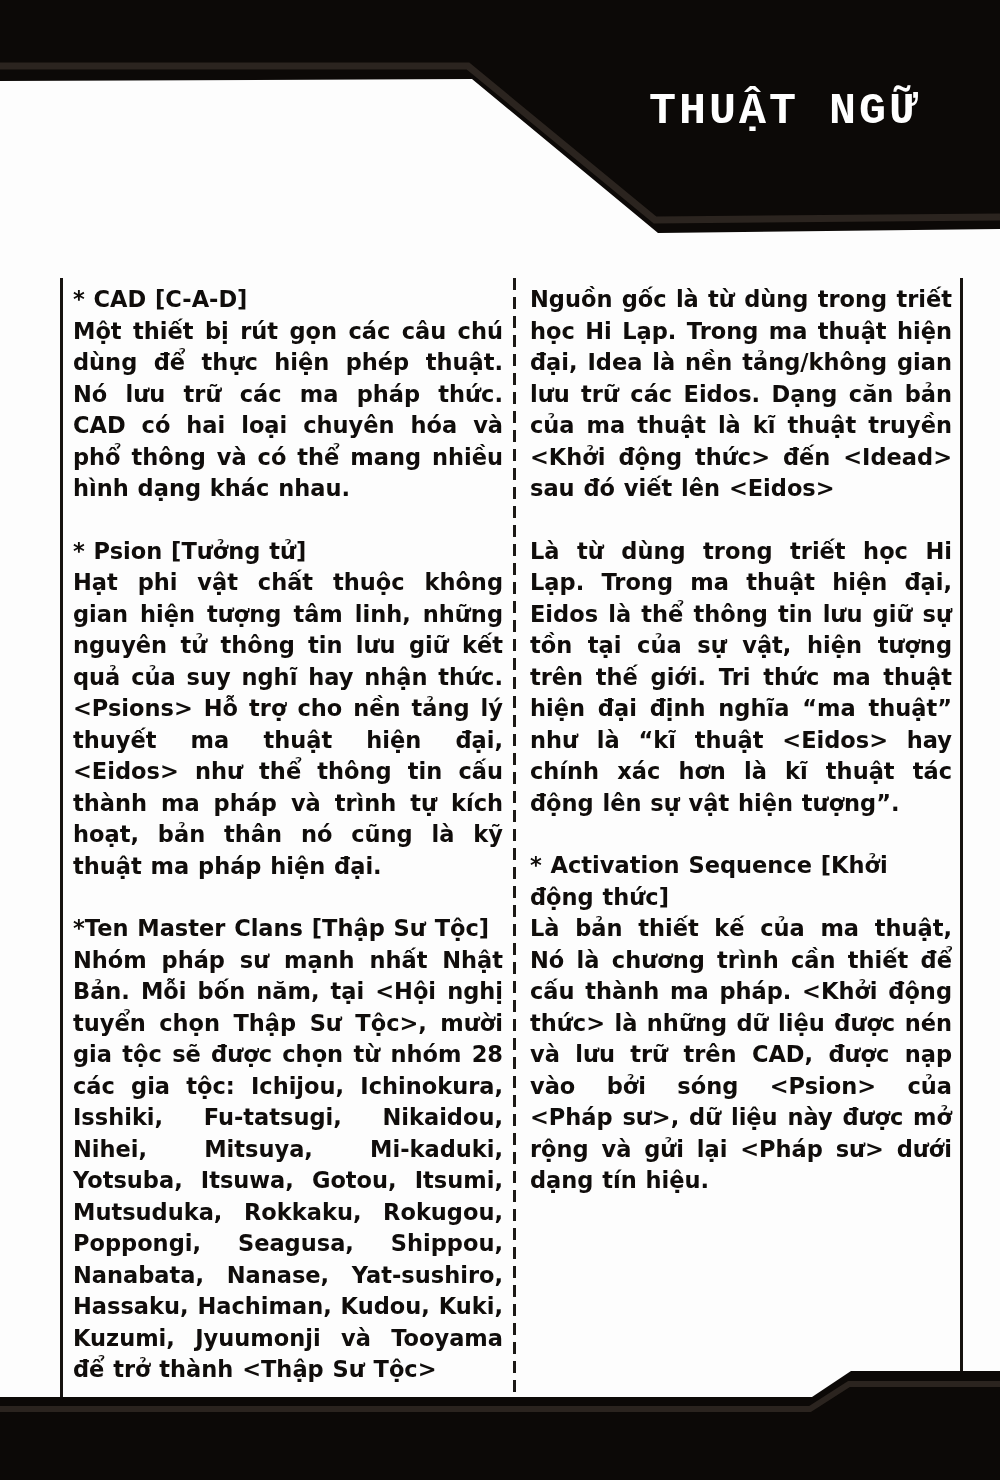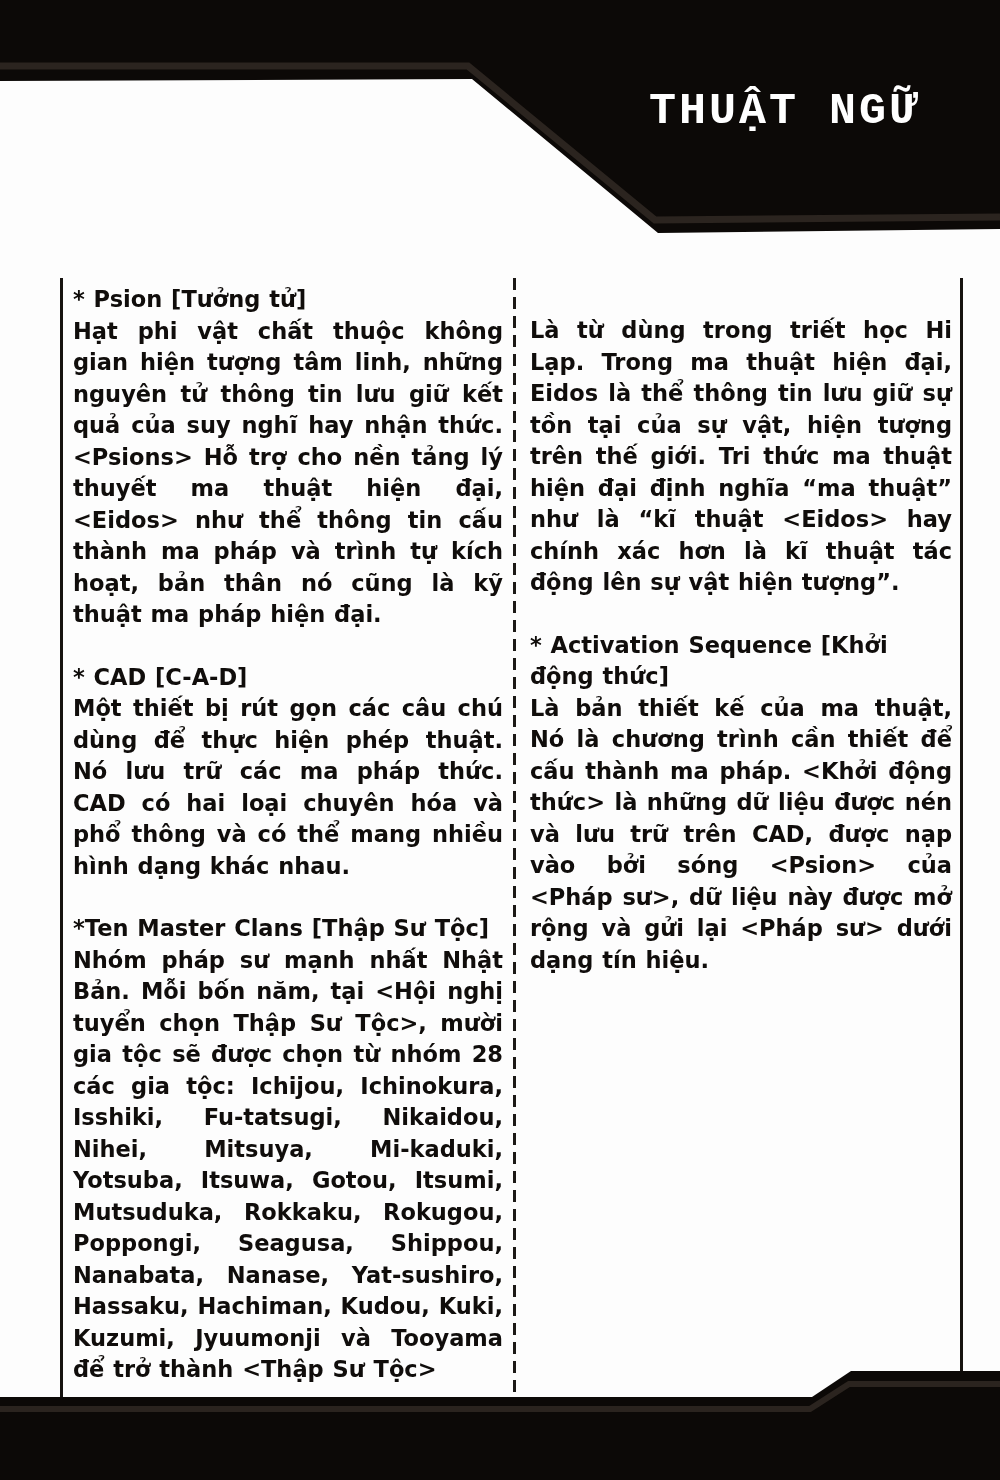--- a/index.html
+++ b/index.html
@@ -62,37 +62,38 @@
   <polygon points="0,0 1000,0 1000,229 658,233 472,79 0,81" fill="#0c0907"></polygon>
   <polyline points="0,66 468,66 655,220 1000,217" fill="none" stroke="#2b241f" stroke-width="7"></polyline>
 </svg>
 
 <div class="page-title">THUẬT NGỮ</div>
 
 <div class="content">
 
   <div class="col left">
     <section class="entry">
+      <div class="term">* CAD [C-A-D]</div>
+      <div class="def">Một thiết bị rút gọn các câu chú dùng để thực hiện phép thuật. Nó lưu trữ các ma pháp thức. CAD có hai loại chuyên hóa và phổ thông và có thể mang nhiều hình dạng khác nhau.</div>
+    </section>
+    <section class="entry">
       <div class="term">* Psion [Tưởng tử]</div>
       <div class="def">Hạt phi vật chất thuộc không gian hiện tượng tâm linh, những nguyên tử thông tin lưu giữ kết quả của suy nghĩ hay nhận thức. &lt;Psions&gt; Hỗ trợ cho nền tảng lý thuyết ma thuật hiện đại, &lt;Eidos&gt; như thể thông tin cấu thành ma pháp và trình tự kích hoạt, bản thân nó cũng là kỹ thuật ma pháp hiện đại.</div>
-    </section>
-    <section class="entry">
-      <div class="term">* CAD [C-A-D]</div>
-      <div class="def">Một thiết bị rút gọn các câu chú dùng để thực hiện phép thuật. Nó lưu trữ các ma pháp thức. CAD có hai loại chuyên hóa và phổ thông và có thể mang nhiều hình dạng khác nhau.</div>
     </section>
     <section class="entry">
       <div class="term">*Ten Master Clans [Thập Sư Tộc]</div>
       <div class="def">Nhóm pháp sư mạnh nhất Nhật Bản. Mỗi bốn năm, tại &lt;Hội nghị tuyển chọn Thập Sư Tộc&gt;, mười gia tộc sẽ được chọn từ nhóm 28 các gia tộc: Ichijou, Ichinokura, Isshiki, Fu-tatsugi, Nikaidou, Nihei, Mitsuya, Mi-kaduki, Yotsuba, Itsuwa, Gotou, Itsumi, Mutsuduka, Rokkaku, Rokugou, Poppongi, Seagusa, Shippou, Nanabata, Nanase, Yat-sushiro, Hassaku, Hachiman, Kudou, Kuki, Kuzumi, Jyuumonji và Tooyama để trở thành &lt;Thập Sư Tộc&gt;</div>
     </section>
   </div>
 
   <div class="divider"></div>
 
   <div class="col right">
     <section class="entry">
+      <div class="def">Nguồn gốc là từ dùng trong triết học Hi Lạp. Trong ma thuật hiện đại, Idea là nền tảng/không gian lưu trữ các Eidos. Dạng căn bản của ma thuật là kĩ thuật truyền &lt;Khởi động thức&gt; đến &lt;Idead&gt; sau đó viết lên &lt;Eidos&gt;</div>
     </section>
     <section class="entry">
       <div class="def">Là từ dùng trong triết học Hi Lạp. Trong ma thuật hiện đại, Eidos là thể thông tin lưu giữ sự tồn tại của sự vật, hiện tượng trên thế giới. Tri thức ma thuật hiện đại định nghĩa “ma thuật” như là “kĩ thuật &lt;Eidos&gt; hay chính xác hơn là kĩ thuật tác động lên sự vật hiện tượng”.</div>
     </section>
     <section class="entry">
       <div class="term">* Activation Sequence [Khởi động thức]</div>
       <div class="def">Là bản thiết kế của ma thuật, Nó là chương trình cần thiết để cấu thành ma pháp. &lt;Khởi động thức&gt; là những dữ liệu được nén và lưu trữ trên CAD, được nạp vào bởi sóng &lt;Psion&gt; của &lt;Pháp sư&gt;, dữ liệu này được mở rộng và gửi lại &lt;Pháp sư&gt; dưới dạng tín hiệu.</div>
     </section>
   </div>
 

